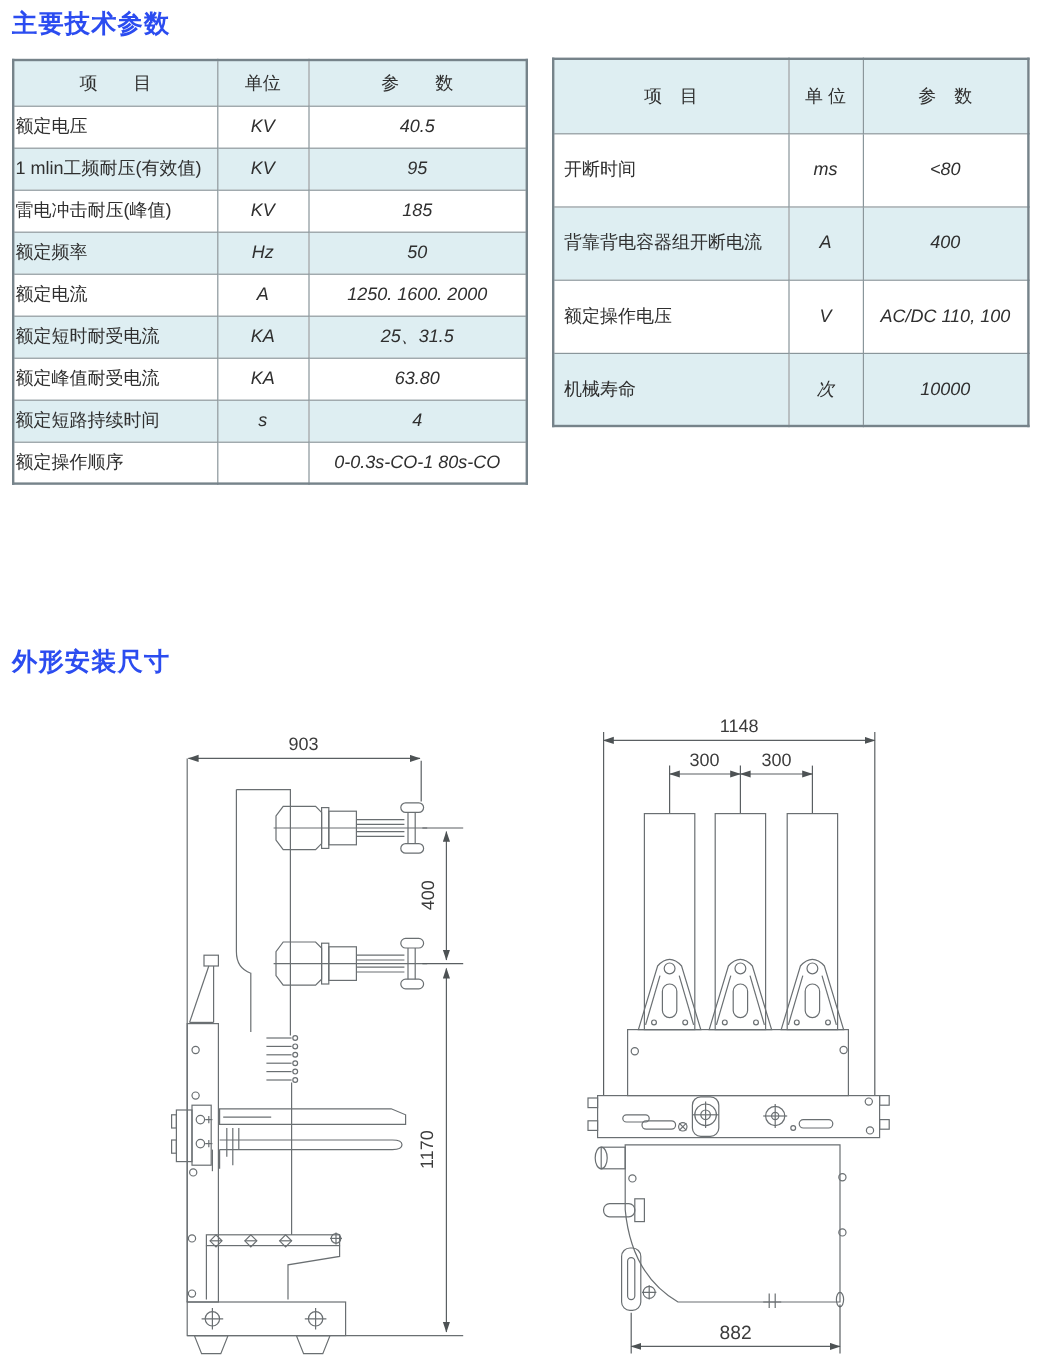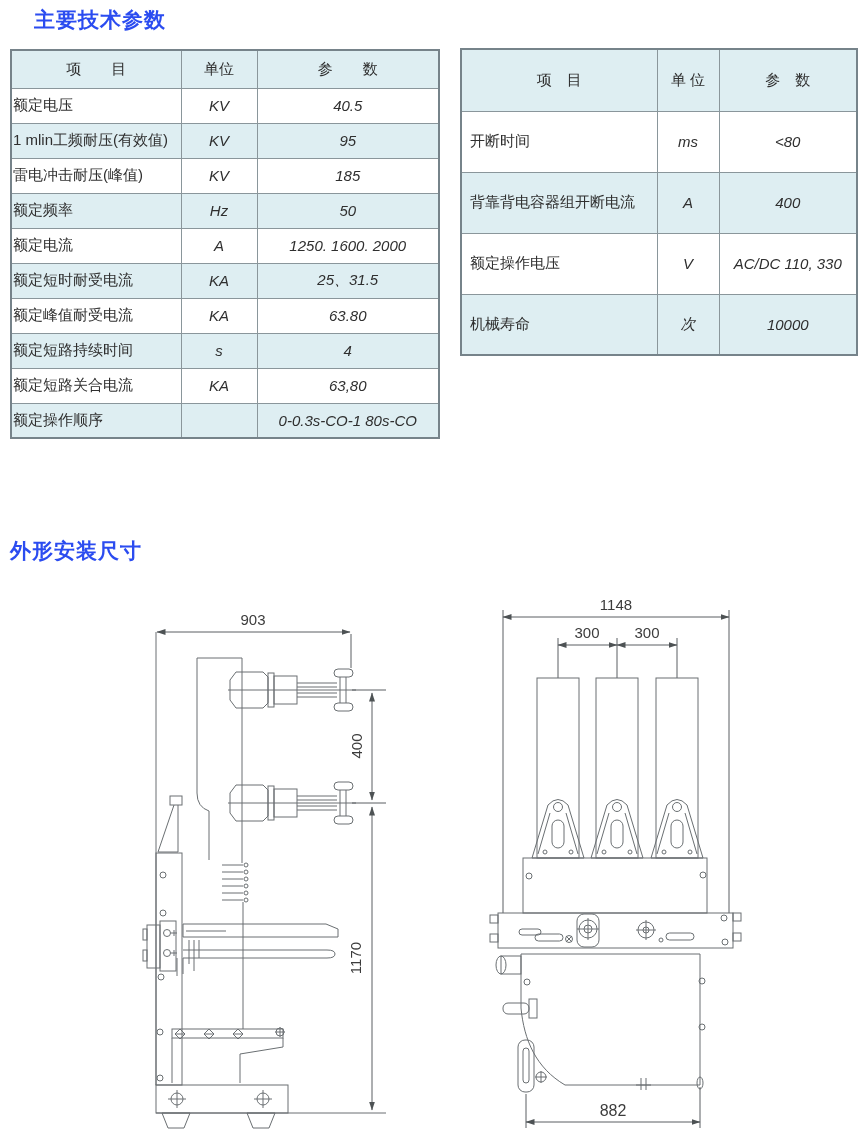--- a/index.html
+++ b/index.html
@@ -5,21 +5,21 @@
   html,body{margin:0;padding:0;}
   body{
     width:867px;height:1141px;position:relative;background:#ffffff;
     font-family:"Liberation Sans","DejaVu Sans",sans-serif;
     -webkit-font-smoothing:antialiased;
   }
   .sec-title{
     position:absolute;left:10px;margin:0;
     font-size:21px;font-weight:bold;color:#2b4cf0;letter-spacing:1px;
   }
-  #title-params{top:6px;margin-left:24px;}
+  #title-params{top:6px;}
   #title-outline{top:537px;}
 
   table.ptable{
     position:absolute;border-collapse:collapse;table-layout:fixed;
     font-size:15px;color:#2f2f2f;background:#ffffff;
     border:2px solid #76838a;
   }
   table.ptable th, table.ptable td{
     border:1px solid #8a969b;font-weight:normal;overflow:hidden;white-space:nowrap;
   }
@@ -95,25 +95,20 @@
         <td class="c0">额定峰值耐受电流</td>
         <td class="c1">KA</td>
         <td class="c2">63.80</td>
       </tr>
       <tr>
         <td class="c0">额定短路持续时间</td>
         <td class="c1">s</td>
         <td class="c2">4</td>
       </tr>
       <tr>
-        <td class="c0">额定短路关合电流</td>
-        <td class="c1">KA</td>
-        <td class="c2">63,80</td>
-      </tr>
-      <tr>
         <td class="c0">额定操作顺序</td>
         <td class="c1"></td>
         <td class="c2">0-0.3s-CO-1 80s-CO</td>
       </tr>
     </tbody>
   </table>
 
 <table class="ptable" id="tableR">
   <colgroup>
       <col style="width:196px">
@@ -134,21 +129,21 @@
         <td class="c2">&lt;80</td>
       </tr>
       <tr>
         <td class="c0">背靠背电容器组开断电流</td>
         <td class="c1">A</td>
         <td class="c2">400</td>
       </tr>
       <tr>
         <td class="c0">额定操作电压</td>
         <td class="c1">V</td>
-        <td class="c2">AC/DC 110, 330</td>
+        <td class="c2">AC/DC 110, 100</td>
       </tr>
       <tr>
         <td class="c0">机械寿命</td>
         <td class="c1">次</td>
         <td class="c2">10000</td>
       </tr>
     </tbody>
   </table>
 
 <h1 class="sec-title" id="title-outline">外形安装尺寸</h1>

